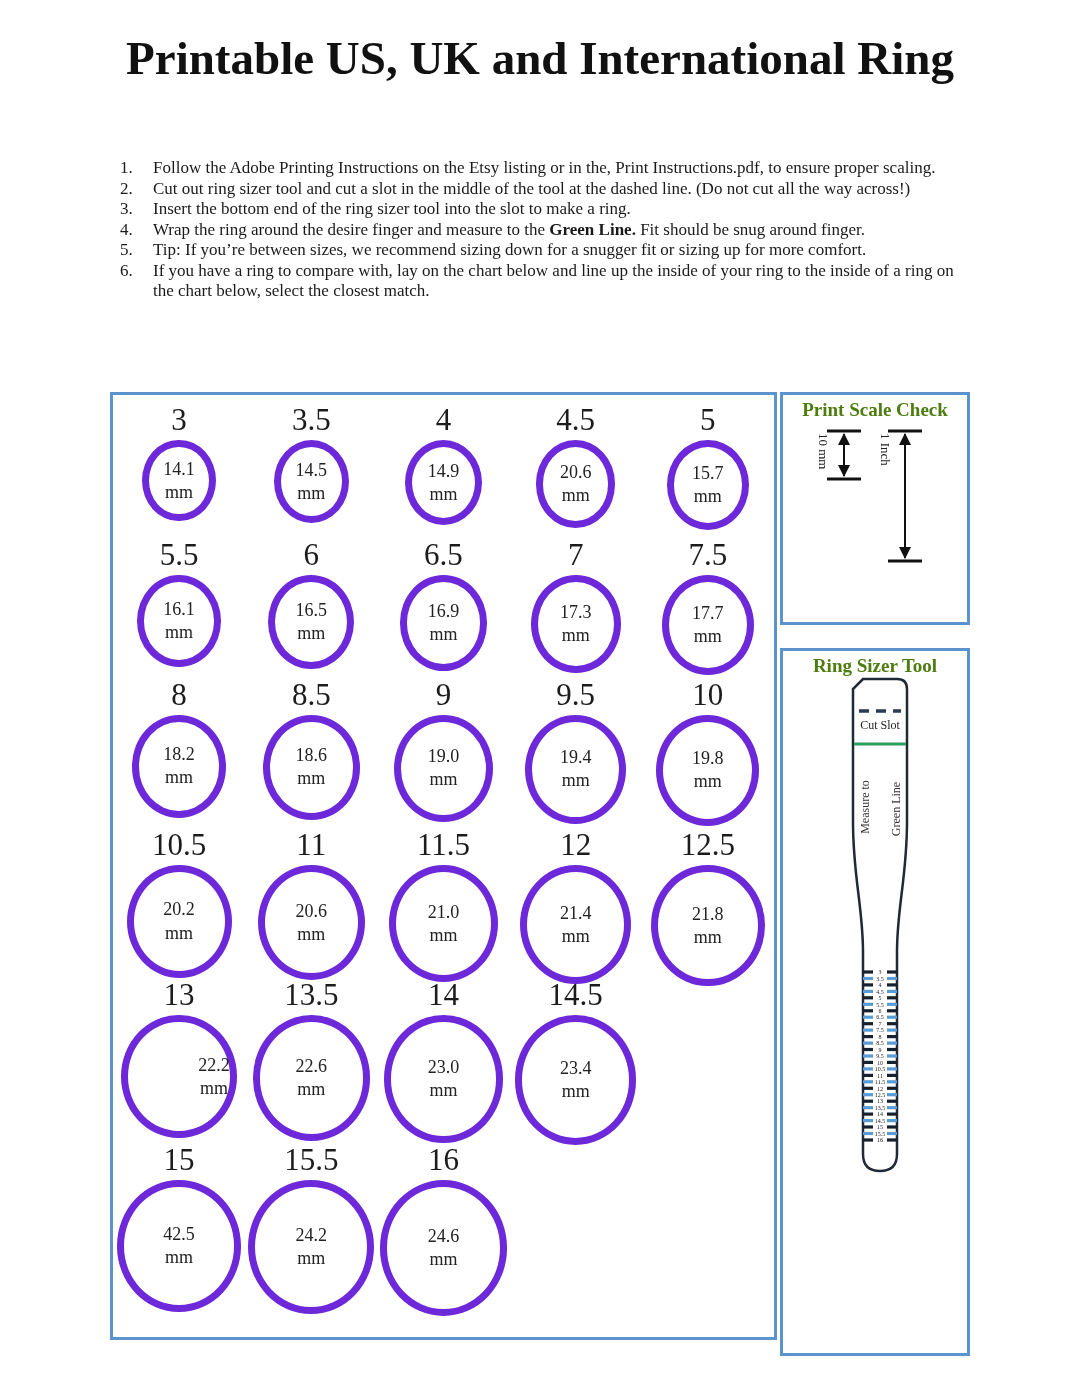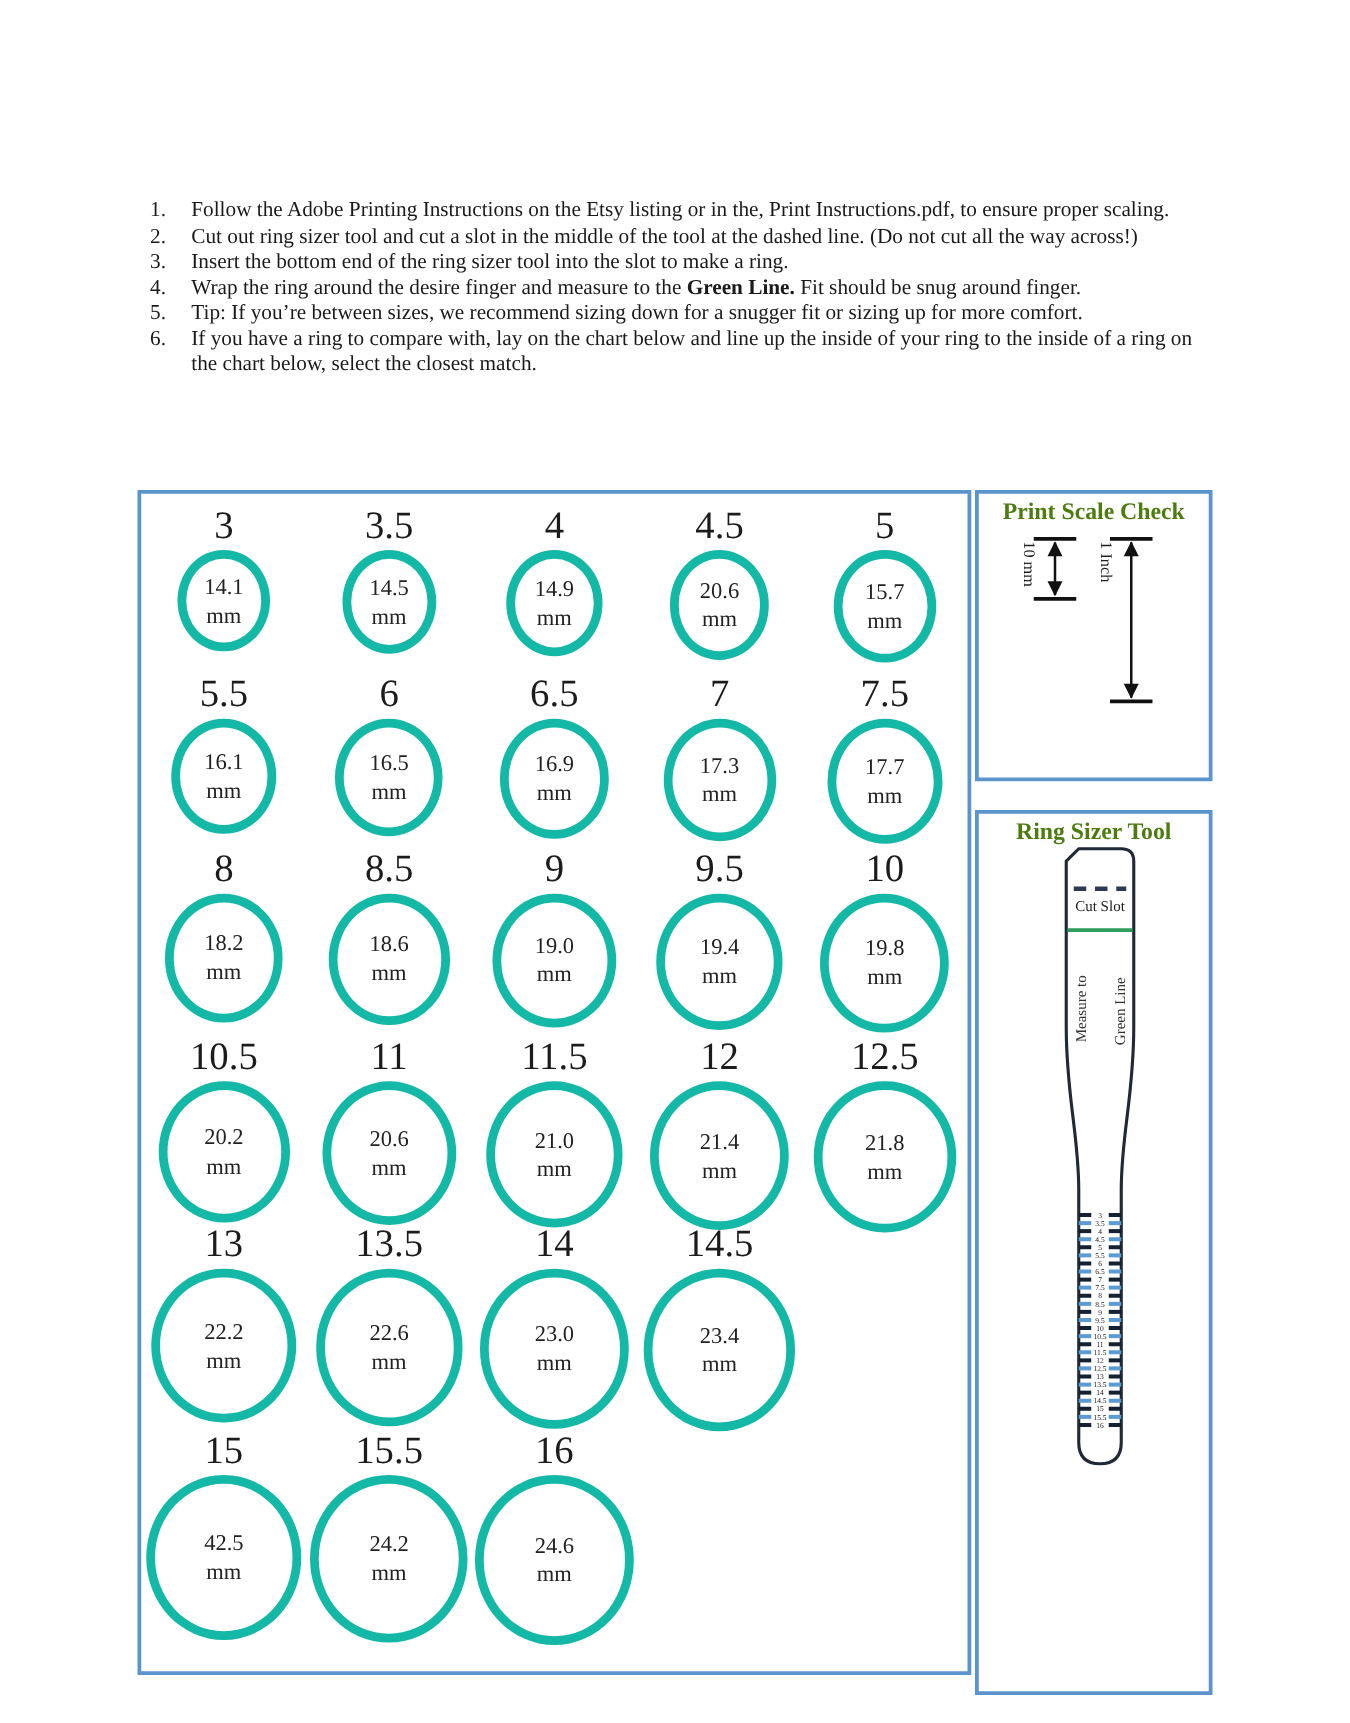--- a/index.html
+++ b/index.html
@@ -22,38 +22,39 @@
   .ins-text b { font-weight:bold; }
 
   .chart-box {
     position:absolute; left:110px; top:392px; width:667px; height:948px;
     border:3px solid #5b93cc; padding-top:5px;
   }
   .ring-row { display:flex; align-items:flex-start; }
   .ring-cell { flex:0 0 20%; display:flex; flex-direction:column; align-items:center; }
   .size-label { height:40px; line-height:40px; font-size:31px; color:#1c1c1c; }
   .ring-circle {
-    border:7px solid #14b8a6; border-radius:50%; background:#fff;
+    border:7px solid #6d28d9; border-radius:50%; background:#fff;
     display:flex; align-items:center; justify-content:center;
   }
   .mm-text { font-size:18px; line-height:1.28; text-align:center; color:#222; }
 
   .side-box {
     position:absolute; left:780px; width:190px;
     border:3px solid #5b93cc; background:#fff;
   }
   .psc-box { top:392px; height:233px; }
   .tool-box { top:648px; height:708px; }
   .panel-title { text-align:center; font-weight:bold; font-size:19px; padding-top:4px; color:#4d7c0f; }
   svg text { font-family:"Liberation Serif", serif; }
 </style>
 </head>
 <body>
 
 <div class="page-title">
+  <div>Printable US, UK and International Ring</div>
 </div>
 
 <div class="instructions">
     <div class="ins-row">
       <span class="ins-num">1.</span>
       <span class="ins-text"><span>Follow the Adobe Printing Instructions on the Etsy listing or in the, Print Instructions.pdf, to ensure proper scaling.</span></span>
     </div>
     <div class="ins-row">
       <span class="ins-num">2.</span>
       <span class="ins-text"><span>Cut out ring sizer tool and cut a slot in the middle of the tool at the dashed line. (Do not cut all the way across!)</span></span>
@@ -262,21 +263,21 @@
             <div class="mm-text">
               <div>21.8</div>
               <div>mm</div>
             </div>
           </div>
         </div>
       </div>
       <div class="ring-row" style="height: 165px;">
         <div class="ring-cell">
           <div class="size-label">13</div>
-          <div class="ring-circle" style="width: 115.44px; height: 123.44px;">
+          <div class="ring-circle" style="width: 115.44px; height: 123.44px; justify-content: flex-end;">
             <div class="mm-text">
               <div>22.2</div>
               <div>mm</div>
             </div>
           </div>
         </div>
         <div class="ring-cell">
           <div class="size-label">13.5</div>
           <div class="ring-circle" style="width: 117.52px; height: 125.52px;">
             <div class="mm-text">

